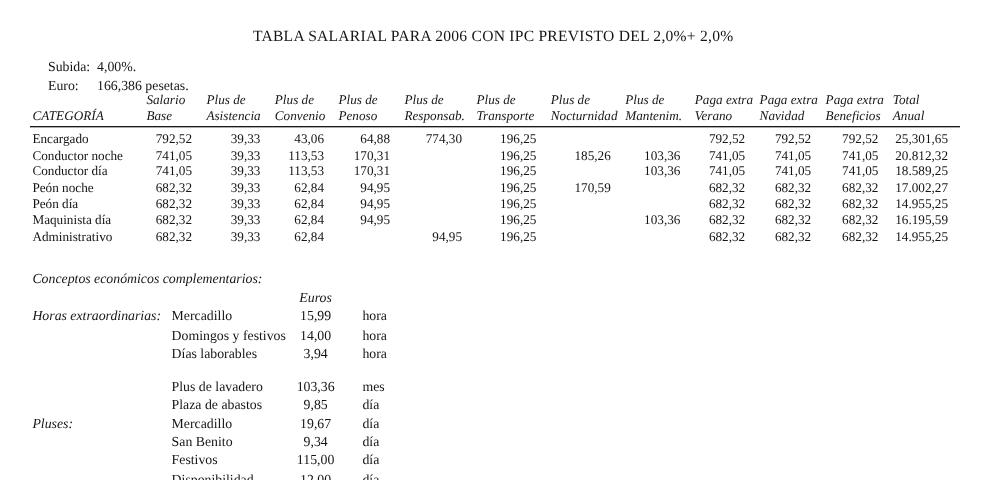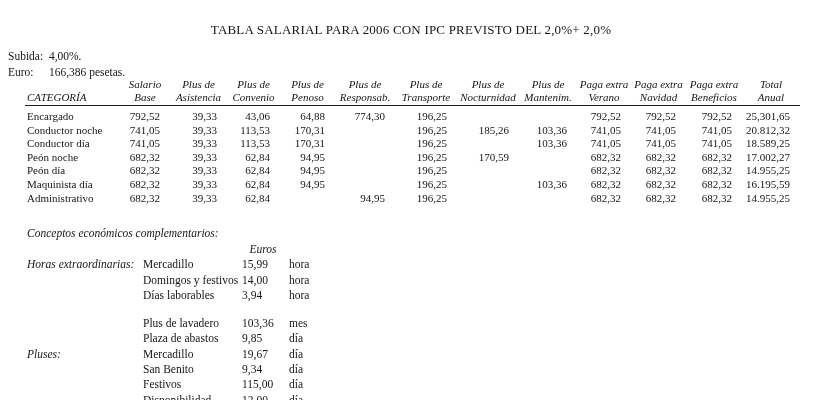--- a/index.html
+++ b/index.html
@@ -4,47 +4,47 @@
 <style>
   html,body{margin:0;padding:0;background:#fff;}
   .page{
     position:relative;width:822px;height:400px;background:#ffffff;
     font-family:"Liberation Serif", serif;color:#151515;overflow:hidden;
   }
   .doc-title{
     position:absolute;top:22px;left:0;width:822px;text-align:center;
     font-size:13px;letter-spacing:.2px;white-space:nowrap;
   }
-  .meta{position:absolute;left:8px;top:49px;font-size:11.5px;line-height:15.5px;}
+  .meta{position:absolute;left:40px;top:49px;font-size:11.5px;line-height:15.5px;}
   .meta-row{white-space:nowrap;}
   .meta-label{display:inline-block;width:38px;}
   .salary-table{
     position:absolute;left:25px;top:78px;width:775px;
     border-collapse:collapse;table-layout:fixed;font-size:11px;
   }
   .salary-table th{
-    font-style:italic;font-weight:normal;text-align:center;vertical-align:bottom;
+    font-style:italic;font-weight:normal;text-align:left;vertical-align:bottom;
     white-space:pre-line;border-bottom:1.5px solid #1a1a1a;
     padding:0 2px 2px 2px;line-height:12.5px;
   }
   .salary-table th.cat{text-align:left;padding-left:2px;}
   .salary-table td{
     text-align:right;padding:0 10px 0 0;line-height:13.6px;height:13.6px;
     white-space:nowrap;overflow:hidden;
   }
   .salary-table td.cat{text-align:left;padding:0 0 0 2px;}
   .salary-table tbody tr:first-child td{padding-top:4px;}
   .comp{position:absolute;left:27px;top:227px;font-size:11.5px;}
   .comp-title{font-style:italic;margin-bottom:3px;white-space:nowrap;}
   .comp-row{display:flex;height:15.3px;line-height:15.3px;}
   .comp-row.spacer{height:13px;}
   .c-group{width:116px;white-space:nowrap;font-style:italic;}
   .c-concept{width:99px;white-space:nowrap;}
-  .c-amount{width:42px;text-align:left;white-space:nowrap;}
-  .c-unit{margin-left:5px;white-space:nowrap;}
+  .c-amount{width:42px;text-align:center;white-space:nowrap;}
+  .c-unit{margin-left:18px;white-space:nowrap;}
   .comp-header-row .c-amount{text-align:center;font-style:italic;}
 </style>
 </head>
 <body>
 
 <div class="page">
 
   <div class="doc-title">TABLA SALARIAL PARA 2006 CON IPC PREVISTO DEL 2,0%+ 2,0%</div>
 
   <div class="meta">

